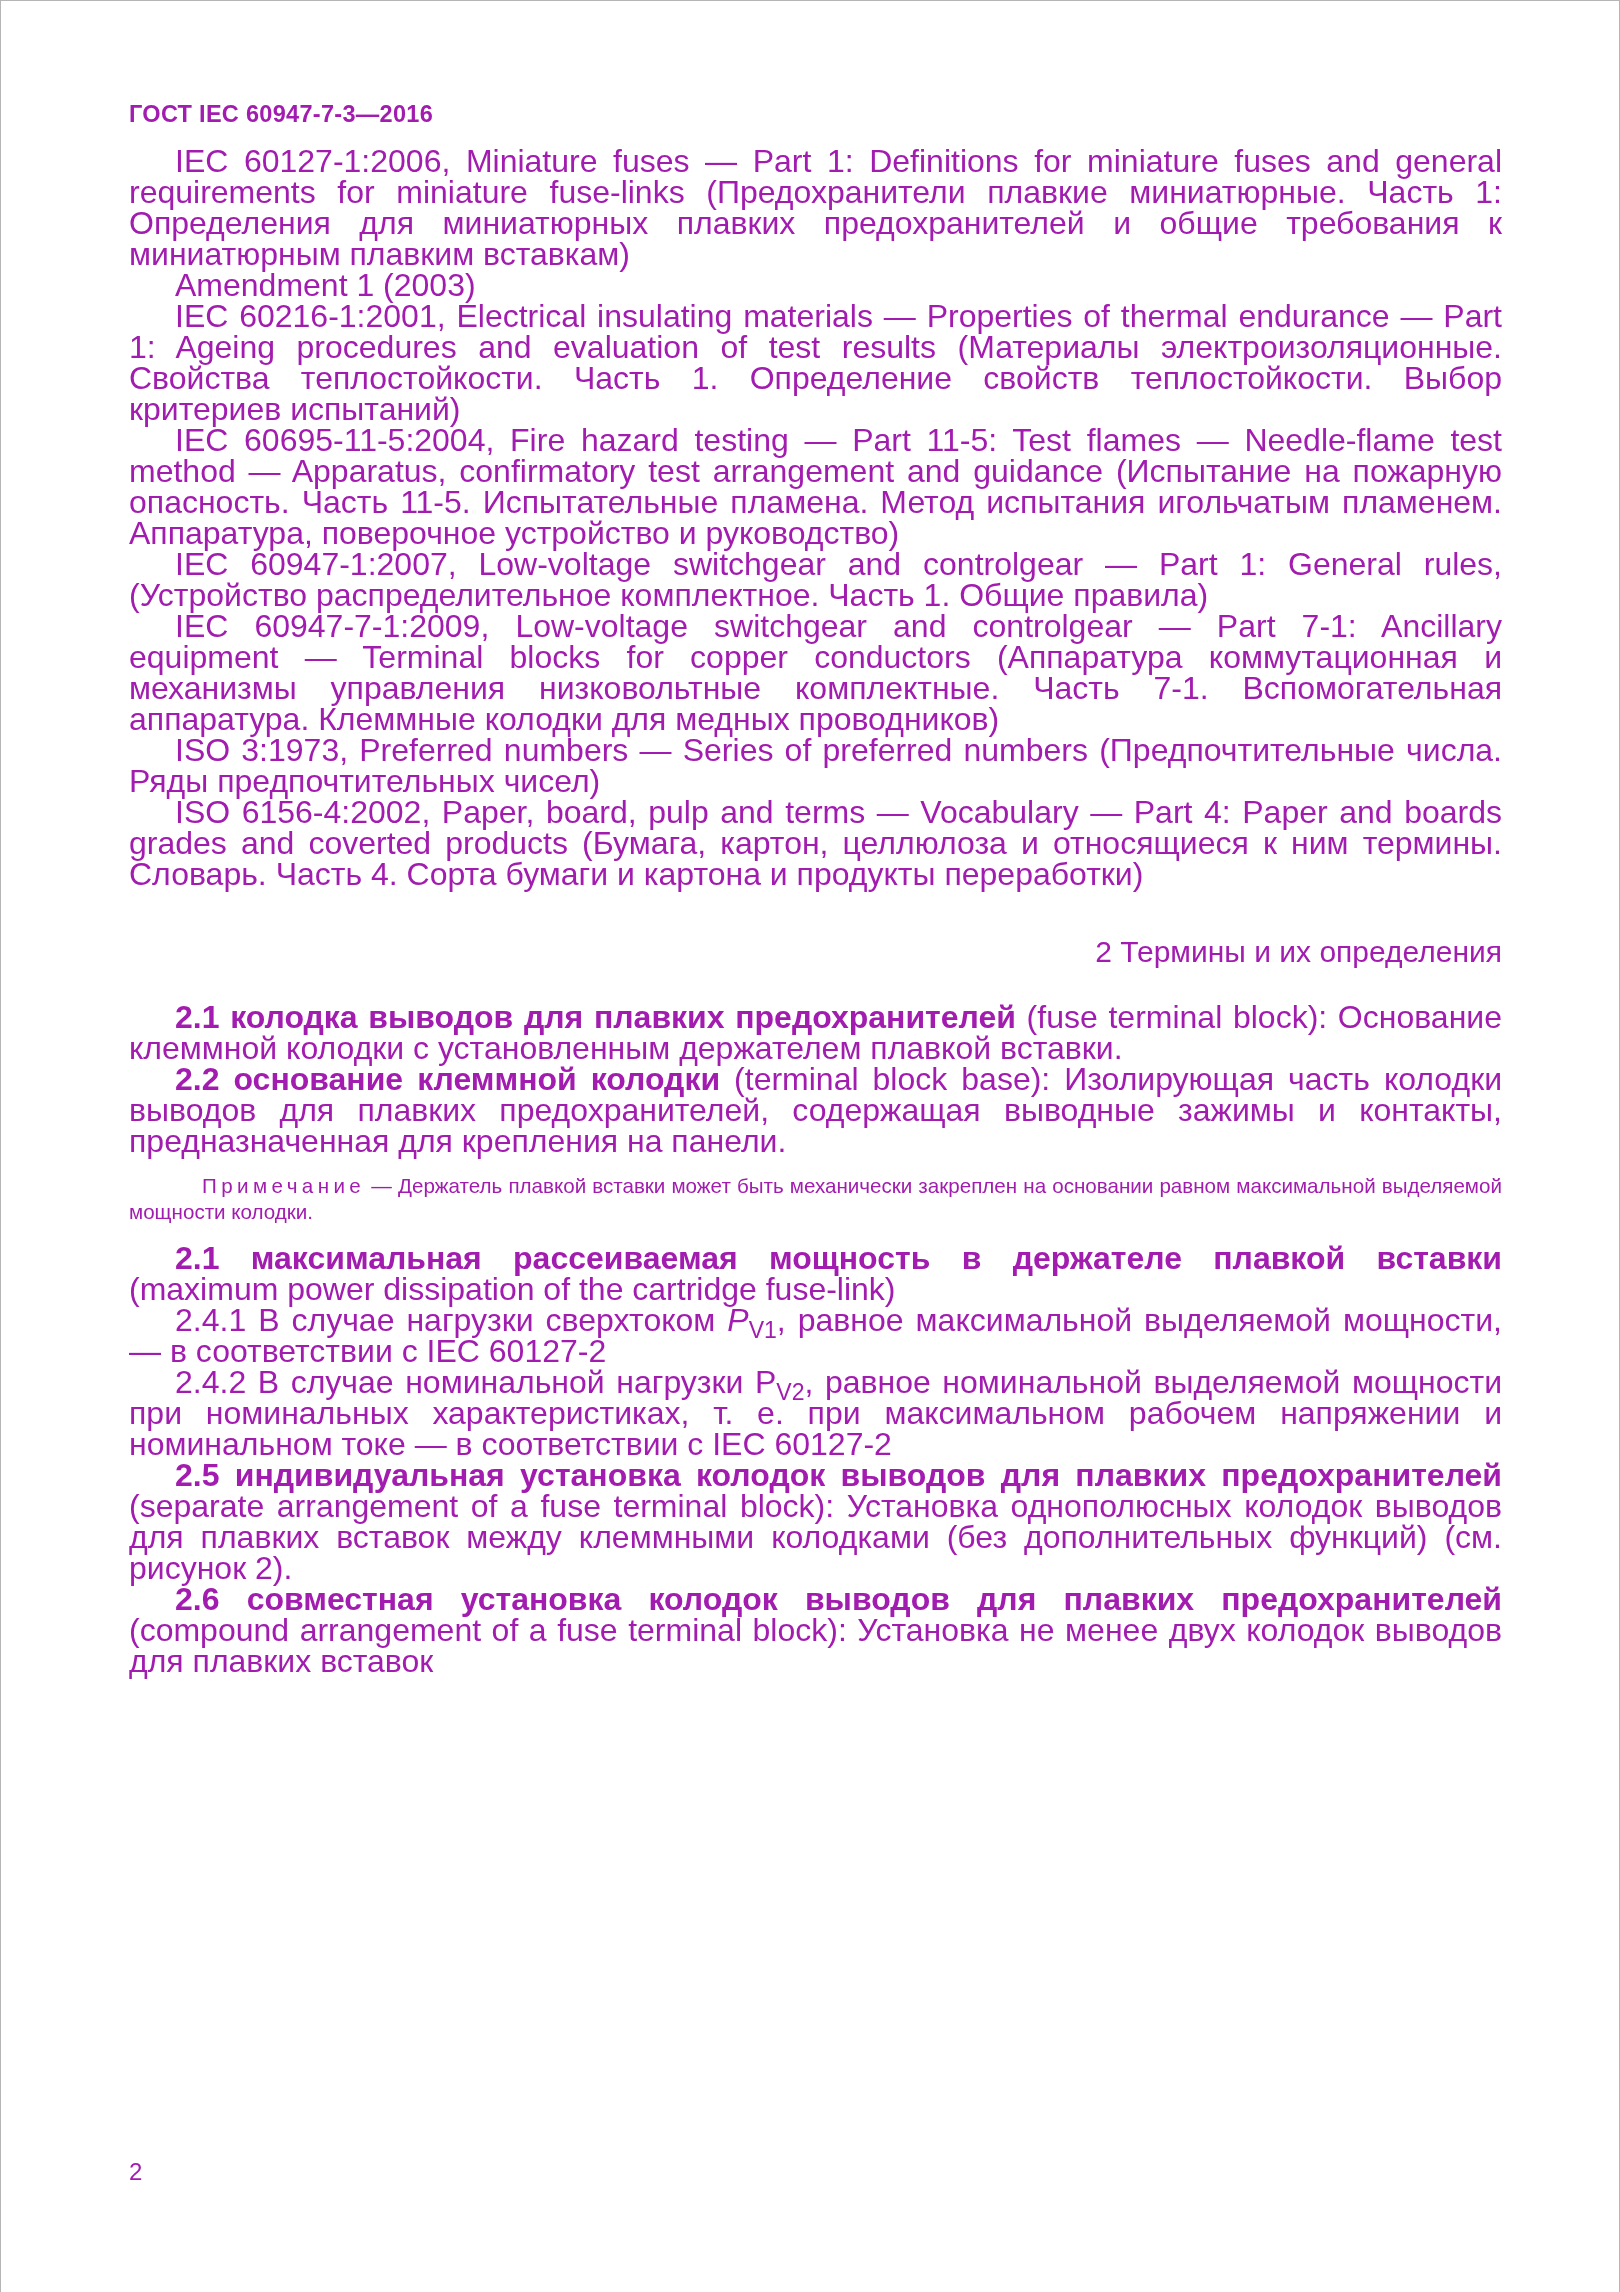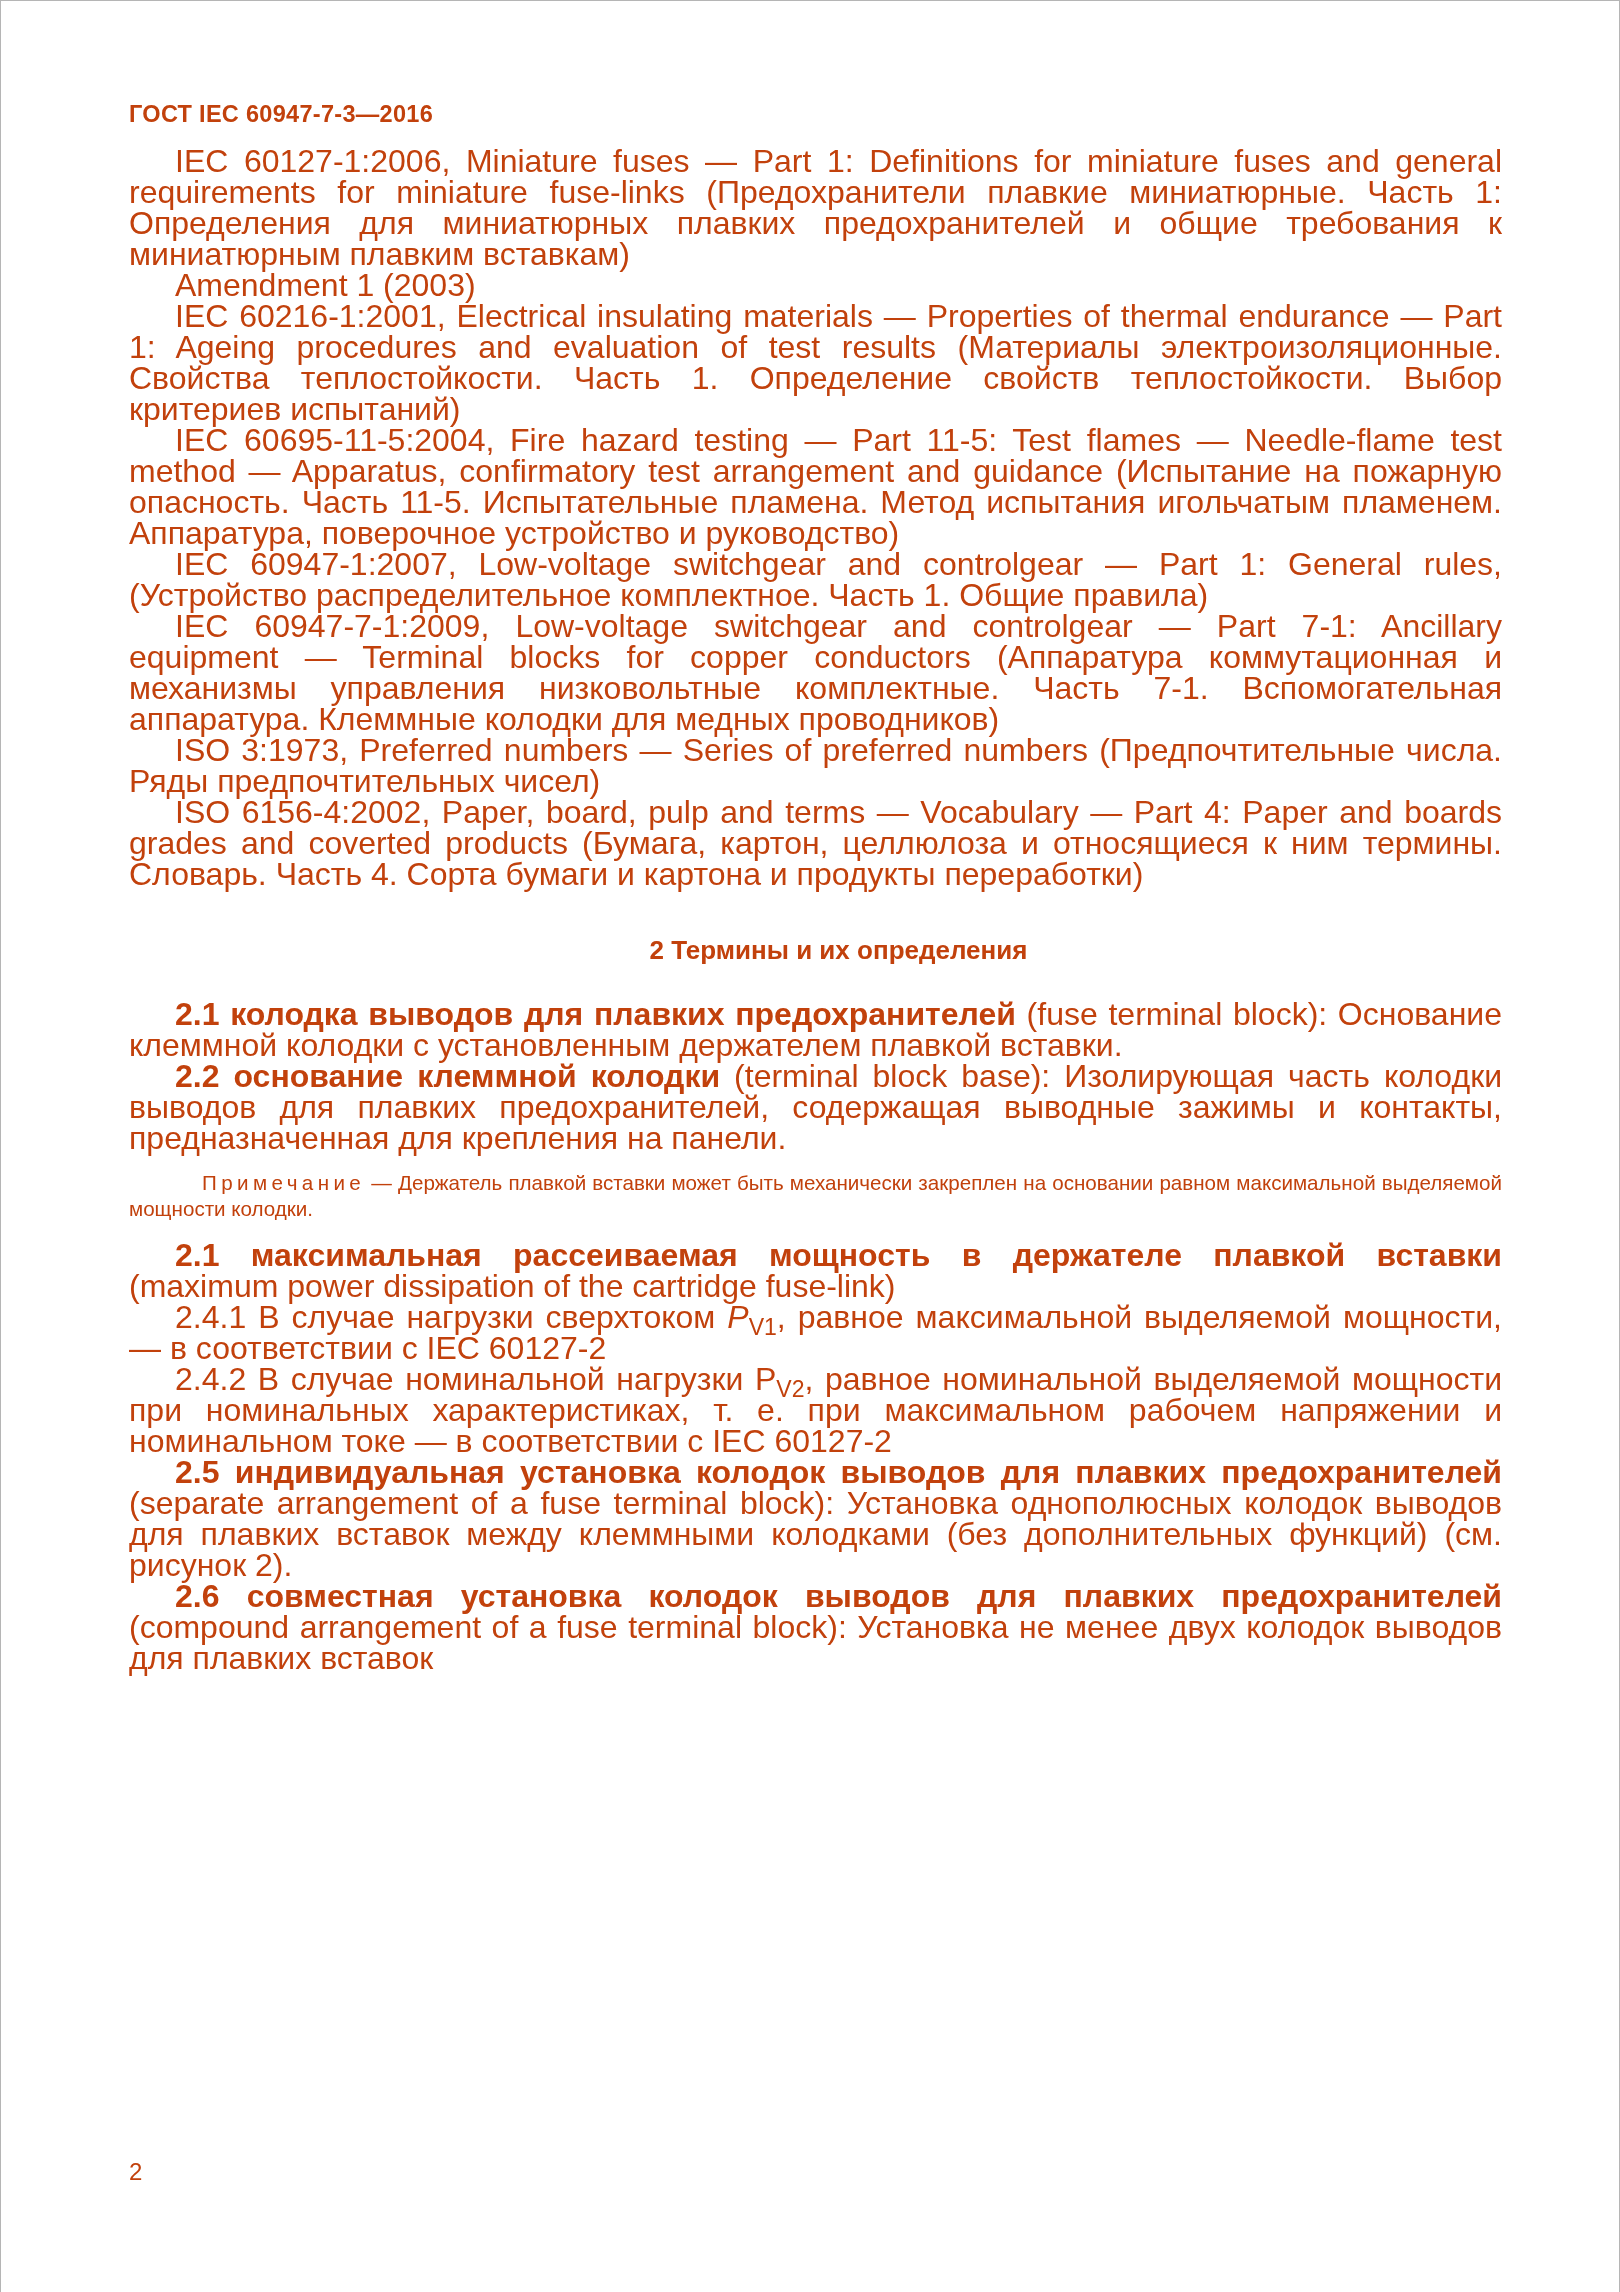--- a/index.html
+++ b/index.html
@@ -7,21 +7,21 @@
     margin: 0;
     padding: 0;
     background: #ffffff;
     font-family: "Liberation Sans", sans-serif;
   }
   .page {
     position: relative;
     width: 1620px;
     height: 2293px;
     background: #ffffff;
-    color: #c2410c;
+    color: #a21caf;
     overflow: hidden;
     border: 1px solid #b5b5b5;
   }
   .running-header {
     position: absolute;
     top: 100px;
     left: 128px;
     font-size: 23.5px;
     font-weight: bold;
     letter-spacing: 0.3px;
@@ -34,24 +34,24 @@
   }
   .para {
     margin: 0;
     font-size: 32px;
     line-height: 31px;
     text-align: justify;
     text-indent: 46px;
   }
   .section-title {
     margin: 45px 0 33px 0;
-    font-size: 26px;
-    font-weight: bold;
+    font-size: 30px;
+    font-weight: normal;
     text-indent: 46px;
-    text-align: center;
+    text-align: right;
   }
   .note {
     margin: 15.7px 0 17.6px 0;
     font-size: 20.6px;
     line-height: 26.5px;
     text-align: justify;
     text-indent: 46px;
   }
   .note-label {
     letter-spacing: 4.4px;

